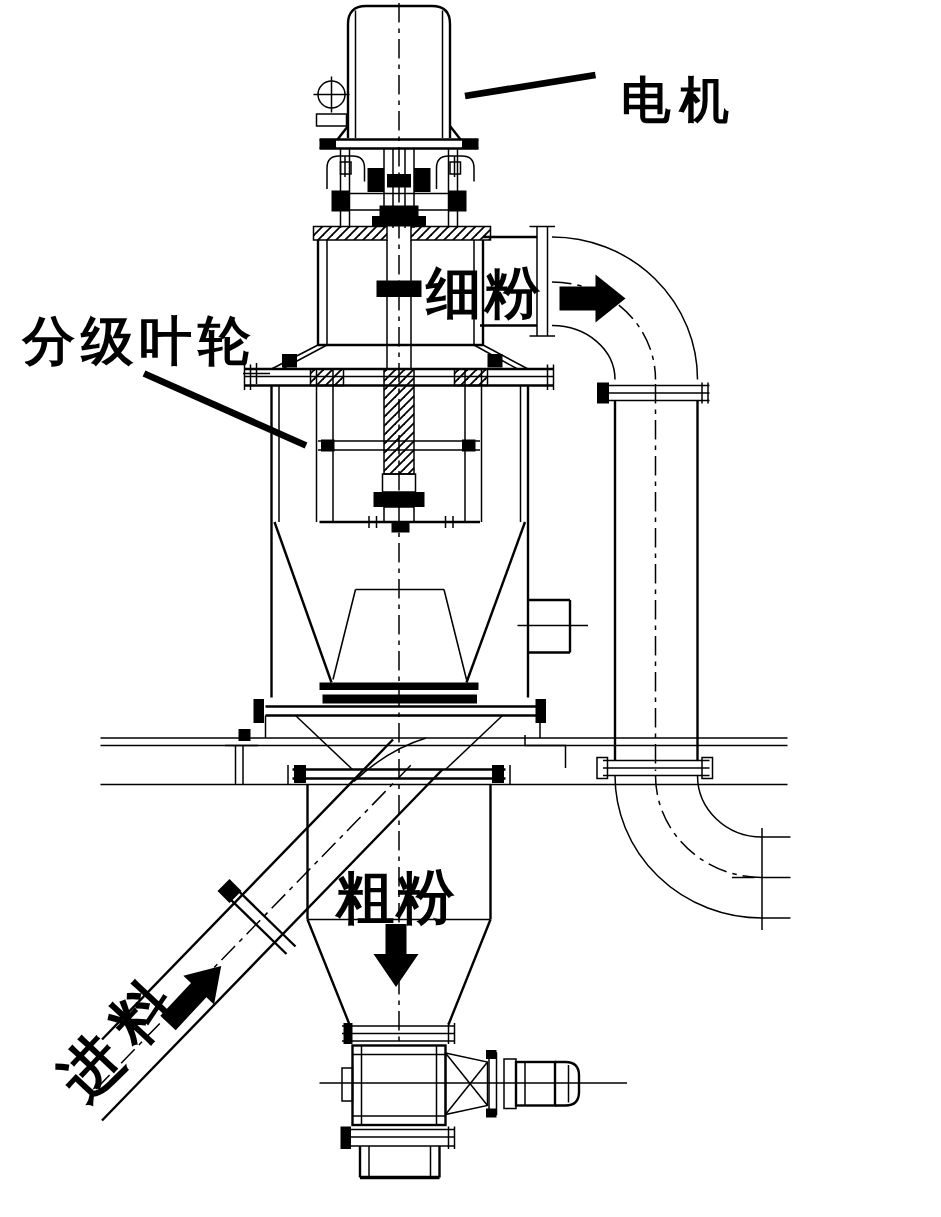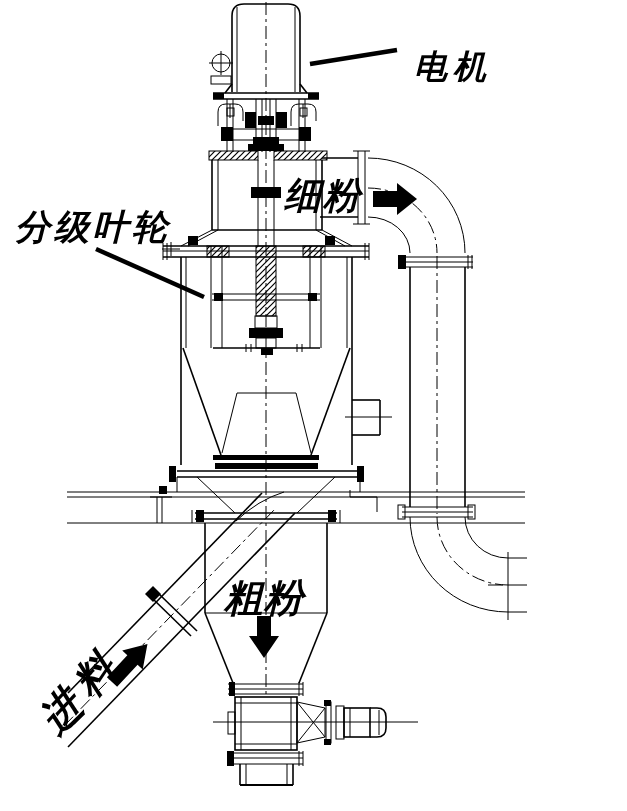--- a/index.html
+++ b/index.html
@@ -1,16 +1,16 @@
 <!DOCTYPE html>
 <html><head>
 <meta charset="utf-8">
 <style>
   html,body{margin:0;padding:0;background:#ffffff;}
-  .canvas{position:relative;width:553px;height:811px;background:#fff;overflow:hidden;font-style:italic;}
+  .canvas{position:relative;width:553px;height:811px;background:#fff;overflow:hidden;}
   svg{display:block;}
   .s1{stroke:#000;stroke-width:1;fill:none;}
   .s15{stroke:#000;stroke-width:1.6;fill:none;}
   .s2{stroke:#000;stroke-width:2.2;fill:none;}
   .cl{stroke:#000;stroke-width:1;fill:none;stroke-dasharray:13 4 3 4;}
   .blk{fill:#000;stroke:none;}
   .hat{fill:url(#hatch);stroke:#000;stroke-width:1;}
   .ld{stroke:#000;stroke-width:4.5;fill:none;}
   text.lbl{font-family:"Liberation Serif","DejaVu Serif",serif;fill:#000;font-weight:bold;}
 </style>

